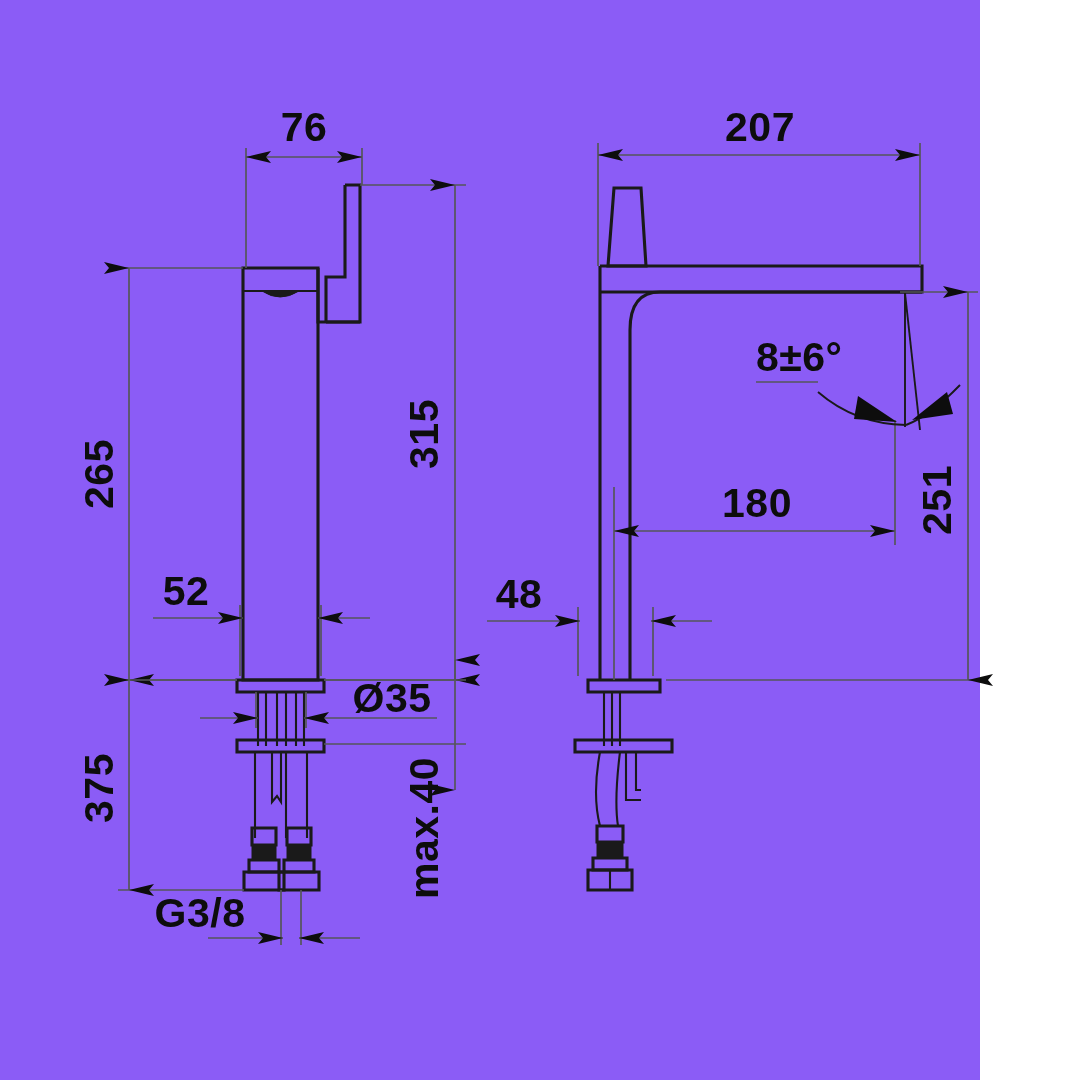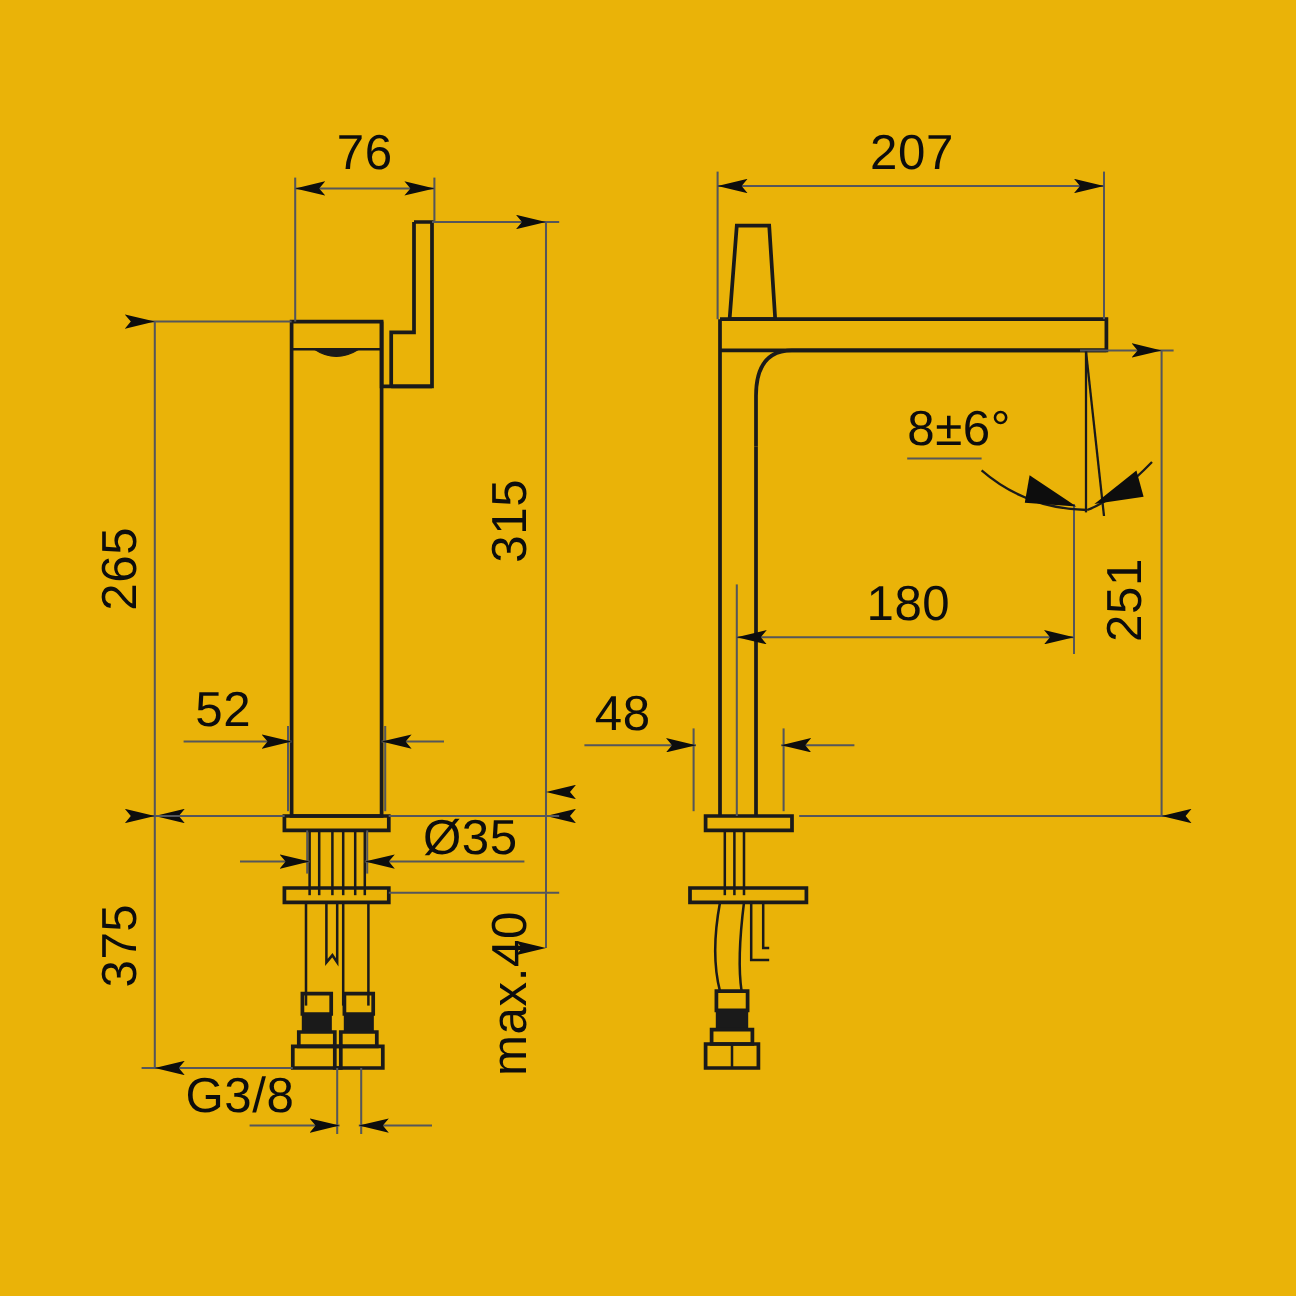--- a/index.html
+++ b/index.html
@@ -8,23 +8,24 @@
     background: #ffffff;
   }
   body {
     width: 1080px;
     height: 1080px;
     font-family: "Liberation Sans", sans-serif;
     overflow: hidden;
   }
   #drawing-root {
     position: relative;
-    width: 1080px;
+    width: 980px;
     height: 1080px;
-    background: #eab308;
+    background: #8b5cf6;
+    font-weight: bold;
   }
   svg#tech-drawing {
     display: block;
     width: 1080px;
     height: 1080px;
   }
   .obj {
     fill: none;
     stroke: #1a1a1a;
     stroke-width: 3.1;

